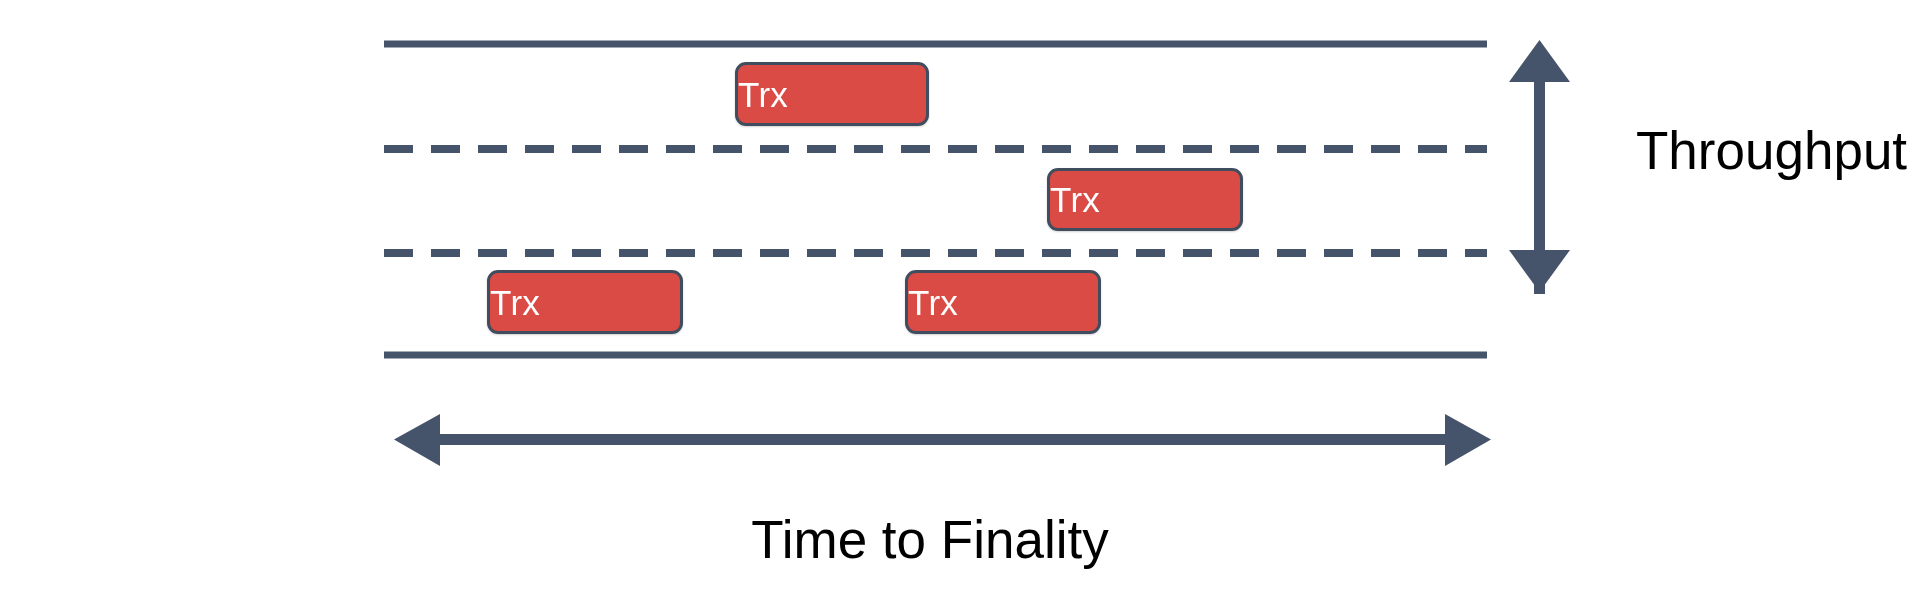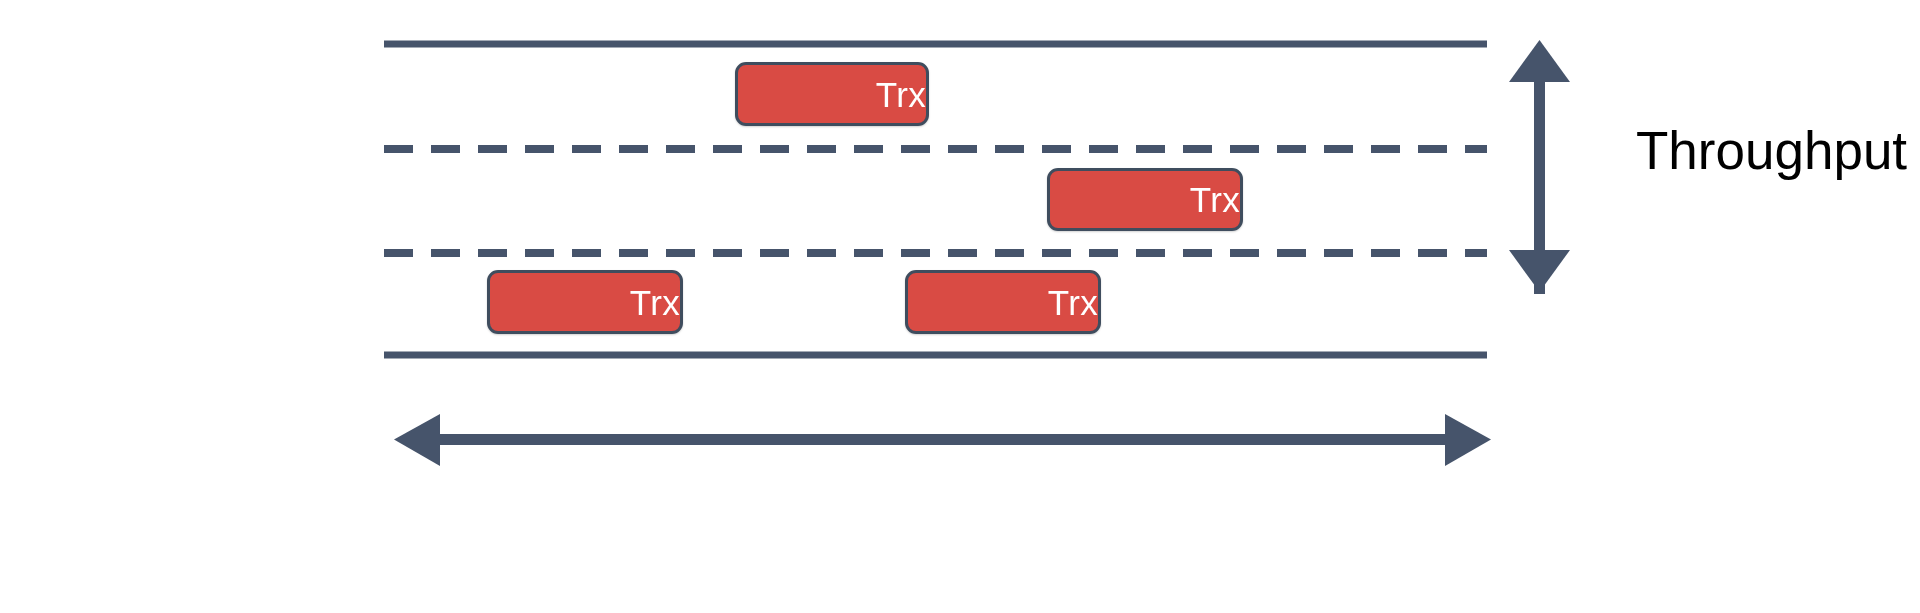--- a/index.html
+++ b/index.html
@@ -28,21 +28,21 @@
   }
   
   .trx-box {
     position: absolute;
     box-sizing: border-box;
     background: #d94b44;
     border: 3px solid #3f4d5e;
     border-radius: 11px;
     display: flex;
     align-items: center;
-    justify-content: flex-end;
+    justify-content: flex-start;
     color: #ffffff;
     font-family: "Liberation Sans", sans-serif;
     font-size: 35px;
     font-weight: 400;
     line-height: 1;
     letter-spacing: 0.3px;
     box-shadow: 0 1px 2px rgba(0,0,0,0.18);
   }
   
   .axis-label {
@@ -104,14 +104,15 @@
   <div class="trx-box" style="left:487px; top:270px; width:196px; height:64px;">
     <span>Trx</span>
   </div>
 
   <div class="trx-box" style="left:905px; top:270px; width:196px; height:64px;">
     <span>Trx</span>
   </div>
 
   <div class="axis-label" id="throughput-label">Throughput</div>
 
+  <div class="axis-label" id="finality-label">Time to Finality</div>
 
 </div>
 
 </body></html>

